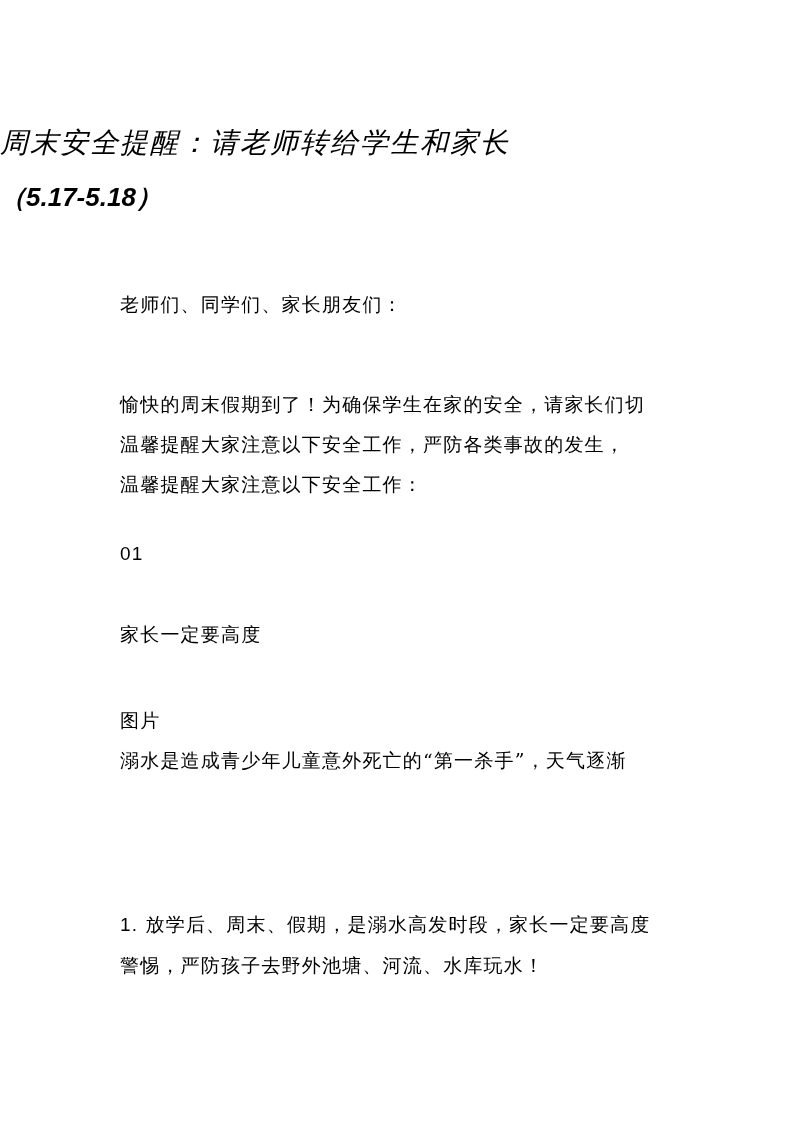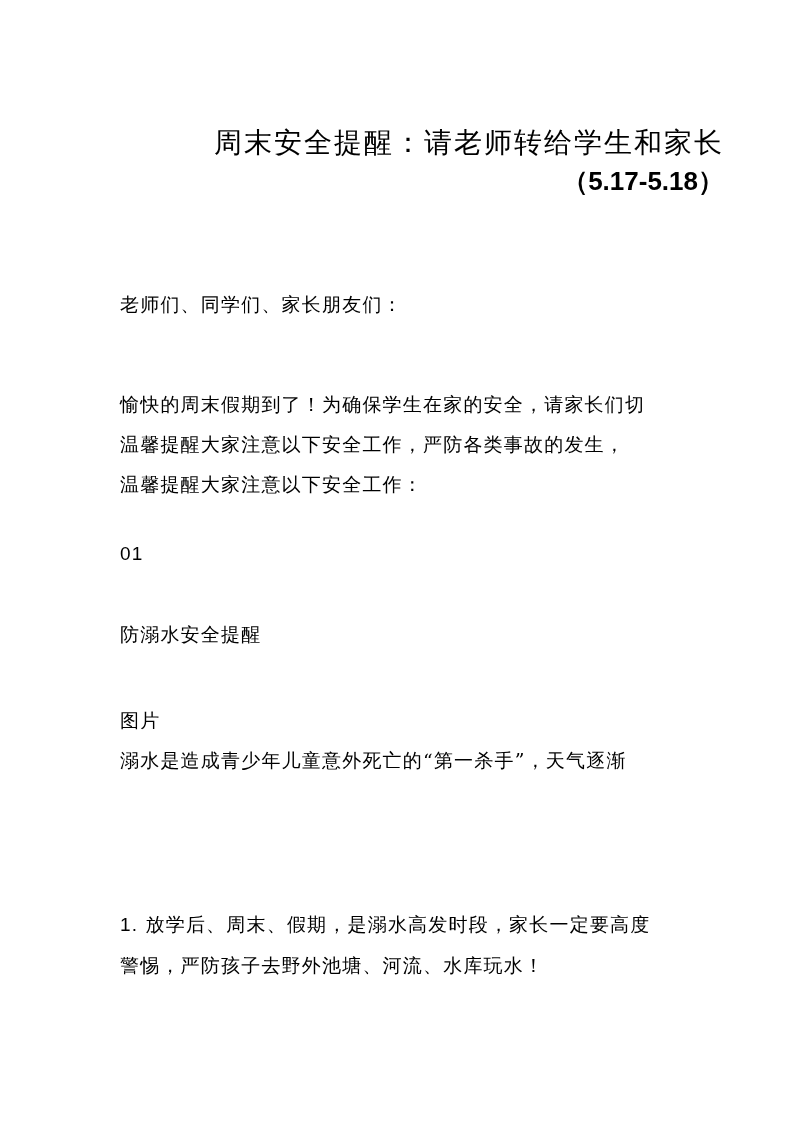--- a/index.html
+++ b/index.html
@@ -1,21 +1,21 @@
 <!DOCTYPE html>
 <html><head>
 <meta charset="utf-8">
 <style>
   html, body { margin: 0; padding: 0; background: #ffffff; }
   body { width: 793px; height: 1122px; position: relative; overflow: hidden;
          font-family: "DejaVu Serif", "Liberation Serif", serif; color: #000; }
-  .title { position: absolute; left: 0; width: 724px; text-align: right;
-           font-size: 28px; letter-spacing: 2px; }
+  .title { position: absolute; left: 0; width: 724px; text-align: left;
+           font-size: 28px; letter-spacing: 2px; font-style: italic; }
   .t1 { top: 124px; }
-  .t2 { top: 164px; font-family: "Liberation Sans", "DejaVu Sans", sans-serif; font-weight: bold; font-size: 26px; letter-spacing: 0; }
+  .t2 { top: 180px; font-family: "Liberation Sans", "DejaVu Sans", sans-serif; font-weight: bold; font-size: 26px; letter-spacing: 0; }
   .p { position: absolute; left: 120px; width: 560px; font-size: 19px;
        line-height: 40px; letter-spacing: 1.2px; margin: 0; }
   .num { font-family: "Liberation Sans", "DejaVu Sans", sans-serif; }
 </style>
 </head>
 <body>
 
 <div>
   <div class="title t1">周末安全提醒：请老师转给学生和家长</div>
   <div class="title t2">（5.17-5.18）</div>
@@ -23,21 +23,21 @@
   <p class="p" style="top:284px;">老师们、同学们、家长朋友们：</p>
 
   <div class="p" style="top:384px;">
     <div>愉快的周末假期到了！为确保学生在家的安全，请家长们切</div>
     <div>温馨提醒大家注意以下安全工作，严防各类事故的发生，</div>
     <div>温馨提醒大家注意以下安全工作：</div>
   </div>
 
   <p class="p num" style="top:534px;">01</p>
 
-  <p class="p" style="top:614px;">防溺水安全提醒</p>
+  <p class="p" style="top:614px;">家长一定要高度</p>
 
   <p class="p" style="top:700px;">图片</p>
 
   <div class="p" style="top:740px;">
     <div>溺水是造成青少年儿童意外死亡的“第一杀手”，天气逐渐</div>
   </div>
 
   <div class="p" style="top:904px;">
     <div><span class="num">1.</span> <span>放学后、周末、假期，是溺水高发时段，家长一定要高度</span></div>
     <div>警惕，严防孩子去野外池塘、河流、水库玩水！</div>

